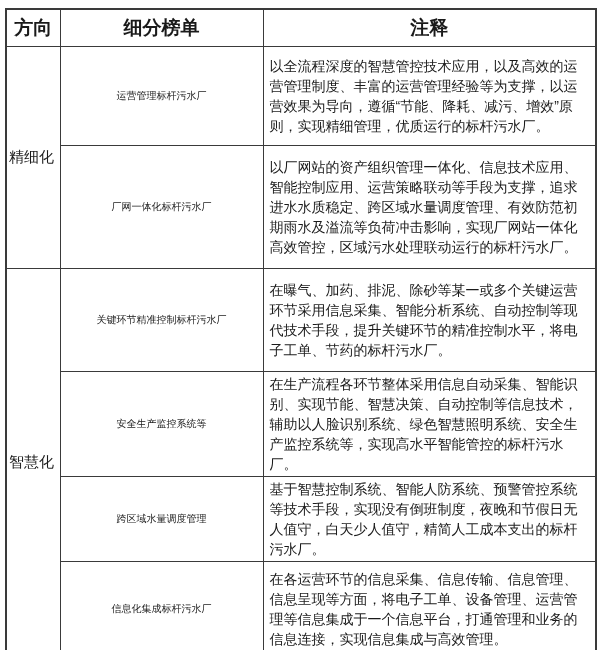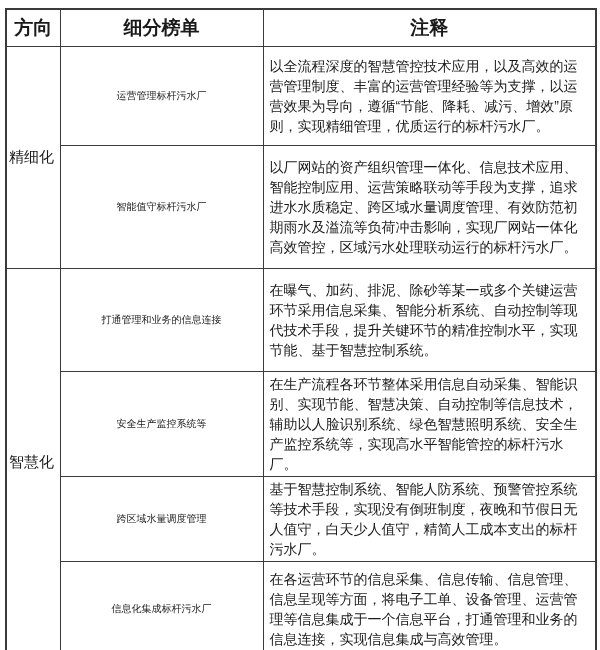--- a/index.html
+++ b/index.html
@@ -82,27 +82,27 @@
         <th class="hdr">注释</th>
       </tr>
     </thead>
     <tbody>
       <tr class="r1">
         <td class="dir" rowspan="2">精细化</td>
         <td class="label">运营管理标杆污水厂</td>
         <td class="note">以全流程深度的智慧管控技术应用，以及高效的运营管理制度、丰富的运营管理经验等为支撑，以运营效果为导向，遵循“节能、降耗、减污、增效”原则，实现精细管理，优质运行的标杆污水厂。</td>
       </tr>
       <tr class="r2">
-        <td class="label">智能值守标杆污水厂</td>
+        <td class="label">厂网一体化标杆污水厂</td>
         <td class="note">以厂网站的资产组织管理一体化、信息技术应用、智能控制应用、运营策略联动等手段为支撑，追求进水水质稳定、跨区域水量调度管理、有效防范初期雨水及溢流等负荷冲击影响，实现厂网站一体化高效管控，区域污水处理联动运行的标杆污水厂。</td>
       </tr>
       <tr class="r3">
         <td class="dir" rowspan="4">智慧化</td>
-        <td class="label">打通管理和业务的信息连接</td>
-        <td class="note">在曝气、加药、排泥、除砂等某一或多个关键运营环节采用信息采集、智能分析系统、自动控制等现代技术手段，提升关键环节的精准控制水平，实现节能、基于智慧控制系统。</td>
+        <td class="label">关键环节精准控制标杆污水厂</td>
+        <td class="note">在曝气、加药、排泥、除砂等某一或多个关键运营环节采用信息采集、智能分析系统、自动控制等现代技术手段，提升关键环节的精准控制水平，将电子工单、节药的标杆污水厂。</td>
       </tr>
       <tr class="r4">
         <td class="label">安全生产监控系统等</td>
         <td class="note">在生产流程各环节整体采用信息自动采集、智能识别、实现节能、智慧决策、自动控制等信息技术，辅助以人脸识别系统、绿色智慧照明系统、安全生产监控系统等，实现高水平智能管控的标杆污水厂。</td>
       </tr>
       <tr class="r5">
         <td class="label">跨区域水量调度管理</td>
         <td class="note">基于智慧控制系统、智能人防系统、预警管控系统等技术手段，实现没有倒班制度，夜晚和节假日无人值守，白天少人值守，精简人工成本支出的标杆污水厂。</td>
       </tr>
       <tr class="r6">

